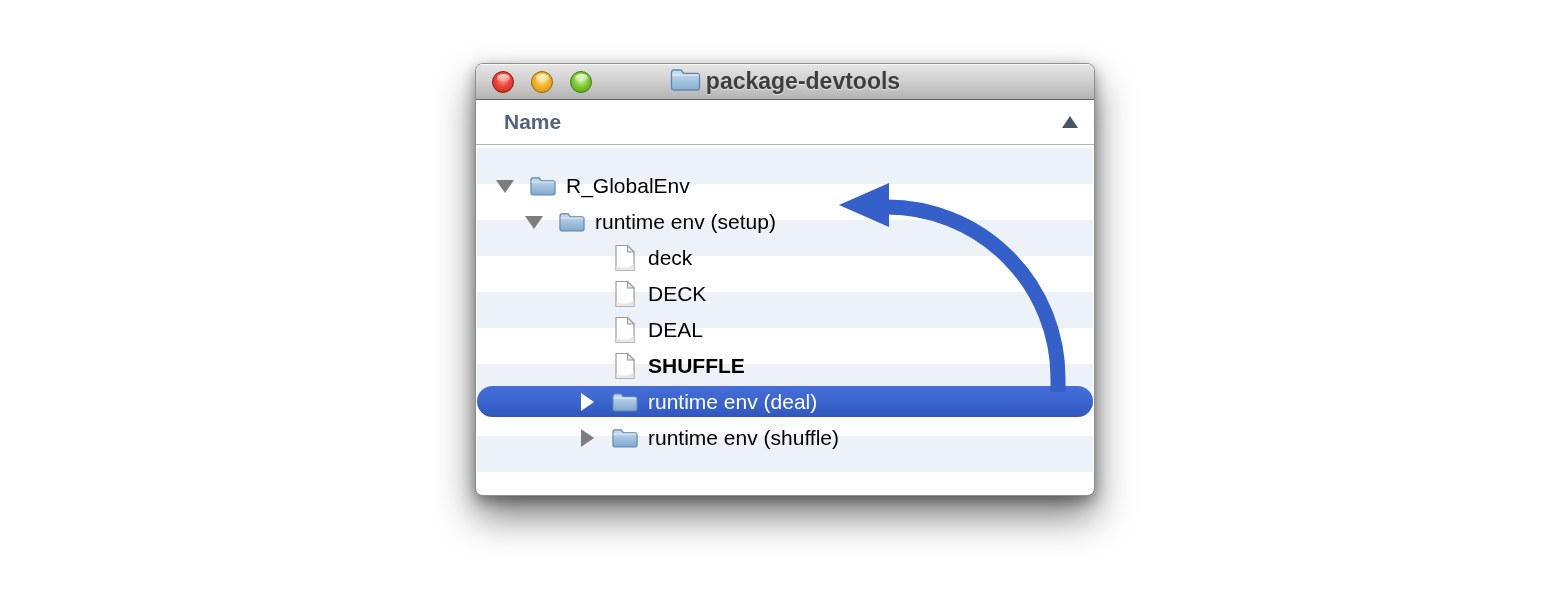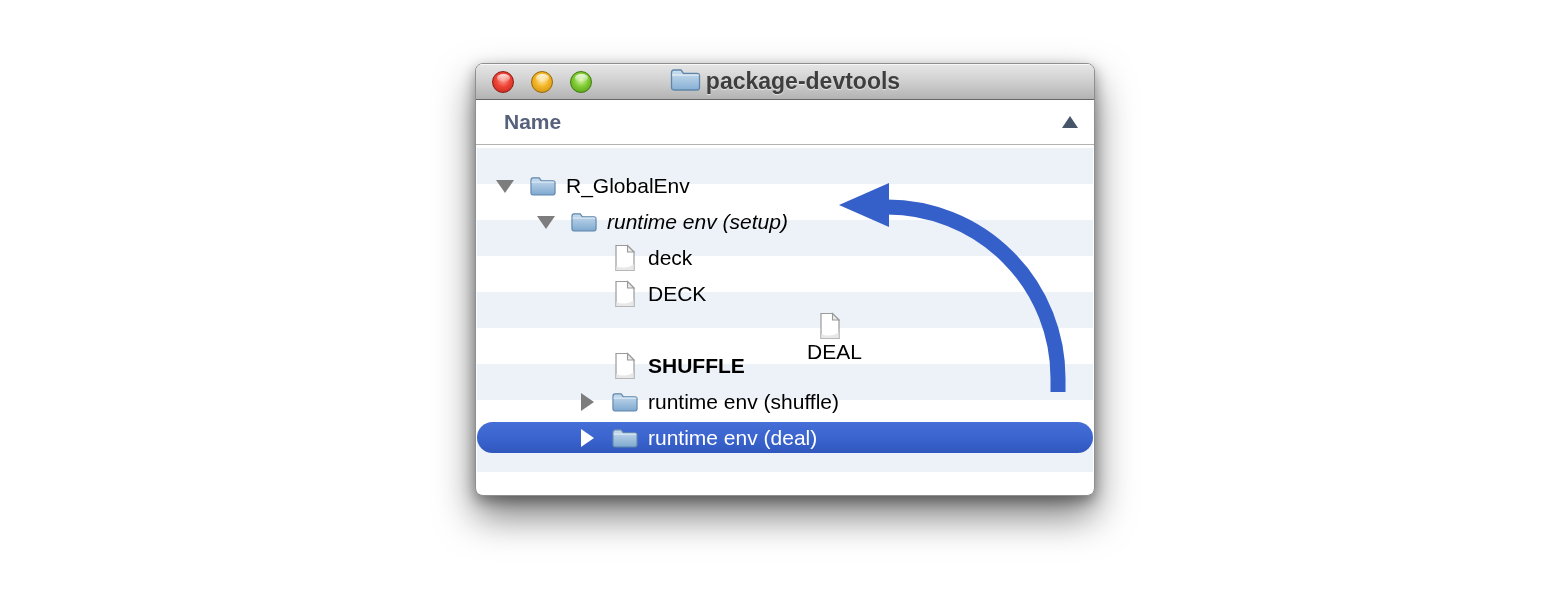--- a/index.html
+++ b/index.html
@@ -102,21 +102,21 @@
                   <stop offset="0" stop-color="#c9ddef"></stop>
                   <stop offset="1" stop-color="#7fa9d0"></stop>
                 </linearGradient>
               </defs>
               <path d="M1 5 Q1 2.5 3.2 2.5 L9.5 2.5 L11.7 5.5 L23.8 5.5 Q26 5.5 26 7.7 L26 18 Q26 20.3 23.8 20.3 L3.2 20.3 Q1 20.3 1 18 Z" fill="url(#fg1)" stroke="#5e86ab" stroke-width="1.2"></path>
               <path d="M1.5 7 L25.5 7" stroke="#ffffff" stroke-opacity="0.5" stroke-width="1.4"></path>
             </svg>
           </span>
           <span class="row-label">R_GlobalEnv</span>
         </div>
-        <div class="row" style="padding-left: 58px; font-style: italic;">
+        <div class="row" style="padding-left: 46px;">
           <span class="tri-slot">
             <span class="tri-down"></span>
           </span>
           <span class="icon-slot">
             <svg width="27" height="22" viewBox="0 0 27 22">
               <defs>
                 <linearGradient id="fg2" x1="0" y1="0" x2="0" y2="1">
                   <stop offset="0" stop-color="#c9ddef"></stop>
                   <stop offset="1" stop-color="#7fa9d0"></stop>
                 </linearGradient>
@@ -142,78 +142,78 @@
           <span class="tri-slot"></span>
           <span class="icon-slot">
             <svg width="22" height="28" viewBox="0 0 22 28">
               <path d="M2 1.5 L13.5 1.5 L20 8 L20 26.5 L2 26.5 Z" fill="#ffffff" stroke="#9a9a9a" stroke-width="1.2"></path>
               <path d="M2 26.5 L20 26.5 L20 20 Q12 26 2 22 Z" fill="#e2e2e2" opacity="0.8"></path>
               <path d="M13.5 1.5 L13.5 8 L20 8 Z" fill="#ececec" stroke="#9a9a9a" stroke-width="1.1"></path>
             </svg>
           </span>
           <span class="row-label">DECK</span>
         </div>
-        <div class="row" style="padding-left: 99px; flex-direction: column;">
+        <div class="row" style="padding-left: 99px;">
           <span class="tri-slot"></span>
           <span class="icon-slot">
             <svg width="22" height="28" viewBox="0 0 22 28">
               <path d="M2 1.5 L13.5 1.5 L20 8 L20 26.5 L2 26.5 Z" fill="#ffffff" stroke="#9a9a9a" stroke-width="1.2"></path>
               <path d="M2 26.5 L20 26.5 L20 20 Q12 26 2 22 Z" fill="#e2e2e2" opacity="0.8"></path>
               <path d="M13.5 1.5 L13.5 8 L20 8 Z" fill="#ececec" stroke="#9a9a9a" stroke-width="1.1"></path>
             </svg>
           </span>
           <span class="row-label">DEAL</span>
         </div>
         <div class="row" style="padding-left: 99px; font-weight: bold;">
           <span class="tri-slot"></span>
           <span class="icon-slot">
             <svg width="22" height="28" viewBox="0 0 22 28">
               <path d="M2 1.5 L13.5 1.5 L20 8 L20 26.5 L2 26.5 Z" fill="#ffffff" stroke="#9a9a9a" stroke-width="1.2"></path>
               <path d="M2 26.5 L20 26.5 L20 20 Q12 26 2 22 Z" fill="#e2e2e2" opacity="0.8"></path>
               <path d="M13.5 1.5 L13.5 8 L20 8 Z" fill="#ececec" stroke="#9a9a9a" stroke-width="1.1"></path>
             </svg>
           </span>
           <span class="row-label">SHUFFLE</span>
-        </div>
-        <div class="row" style="padding-left: 99px;">
-          <span class="tri-slot">
-            <span class="tri-right"></span>
-          </span>
-          <span class="icon-slot">
-            <svg width="27" height="22" viewBox="0 0 27 22">
-              <defs>
-                <linearGradient id="fg4" x1="0" y1="0" x2="0" y2="1">
-                  <stop offset="0" stop-color="#c9ddef"></stop>
-                  <stop offset="1" stop-color="#7fa9d0"></stop>
-                </linearGradient>
-              </defs>
-              <path d="M1 5 Q1 2.5 3.2 2.5 L9.5 2.5 L11.7 5.5 L23.8 5.5 Q26 5.5 26 7.7 L26 18 Q26 20.3 23.8 20.3 L3.2 20.3 Q1 20.3 1 18 Z" fill="url(#fg4)" stroke="#5e86ab" stroke-width="1.2"></path>
-              <path d="M1.5 7 L25.5 7" stroke="#ffffff" stroke-opacity="0.5" stroke-width="1.4"></path>
-            </svg>
-          </span>
-          <span class="row-label">runtime env (shuffle)</span>
         </div>
         <div class="row selected" style="padding-left: 99px;">
           <div class="sel-bg"></div>
           <span class="tri-slot">
             <span class="tri-right"></span>
           </span>
           <span class="icon-slot">
             <svg width="27" height="22" viewBox="0 0 27 22">
               <defs>
                 <linearGradient id="fg3" x1="0" y1="0" x2="0" y2="1">
                   <stop offset="0" stop-color="#c9ddef"></stop>
                   <stop offset="1" stop-color="#7fa9d0"></stop>
                 </linearGradient>
               </defs>
               <path d="M1 5 Q1 2.5 3.2 2.5 L9.5 2.5 L11.7 5.5 L23.8 5.5 Q26 5.5 26 7.7 L26 18 Q26 20.3 23.8 20.3 L3.2 20.3 Q1 20.3 1 18 Z" fill="url(#fg3)" stroke="#5e86ab" stroke-width="1.2"></path>
               <path d="M1.5 7 L25.5 7" stroke="#ffffff" stroke-opacity="0.5" stroke-width="1.4"></path>
             </svg>
           </span>
           <span class="row-label">runtime env (deal)</span>
+        </div>
+        <div class="row" style="padding-left: 99px;">
+          <span class="tri-slot">
+            <span class="tri-right"></span>
+          </span>
+          <span class="icon-slot">
+            <svg width="27" height="22" viewBox="0 0 27 22">
+              <defs>
+                <linearGradient id="fg4" x1="0" y1="0" x2="0" y2="1">
+                  <stop offset="0" stop-color="#c9ddef"></stop>
+                  <stop offset="1" stop-color="#7fa9d0"></stop>
+                </linearGradient>
+              </defs>
+              <path d="M1 5 Q1 2.5 3.2 2.5 L9.5 2.5 L11.7 5.5 L23.8 5.5 Q26 5.5 26 7.7 L26 18 Q26 20.3 23.8 20.3 L3.2 20.3 Q1 20.3 1 18 Z" fill="url(#fg4)" stroke="#5e86ab" stroke-width="1.2"></path>
+              <path d="M1.5 7 L25.5 7" stroke="#ffffff" stroke-opacity="0.5" stroke-width="1.4"></path>
+            </svg>
+          </span>
+          <span class="row-label">runtime env (shuffle)</span>
         </div>
       </div>
   </div>
 
   <svg class="arrow-overlay" width="1565" height="611" viewBox="0 0 1565 611">
     <path id="arrow-arc" d="M 1058 392 L 1058 378 A 171 171 0 0 0 887 207" fill="none" stroke="#3560C9" stroke-width="15"></path>
     <polygon id="arrow-head" points="839,205 889,183 889,227" fill="#3560C9"></polygon>
   </svg>
 
 </div>

